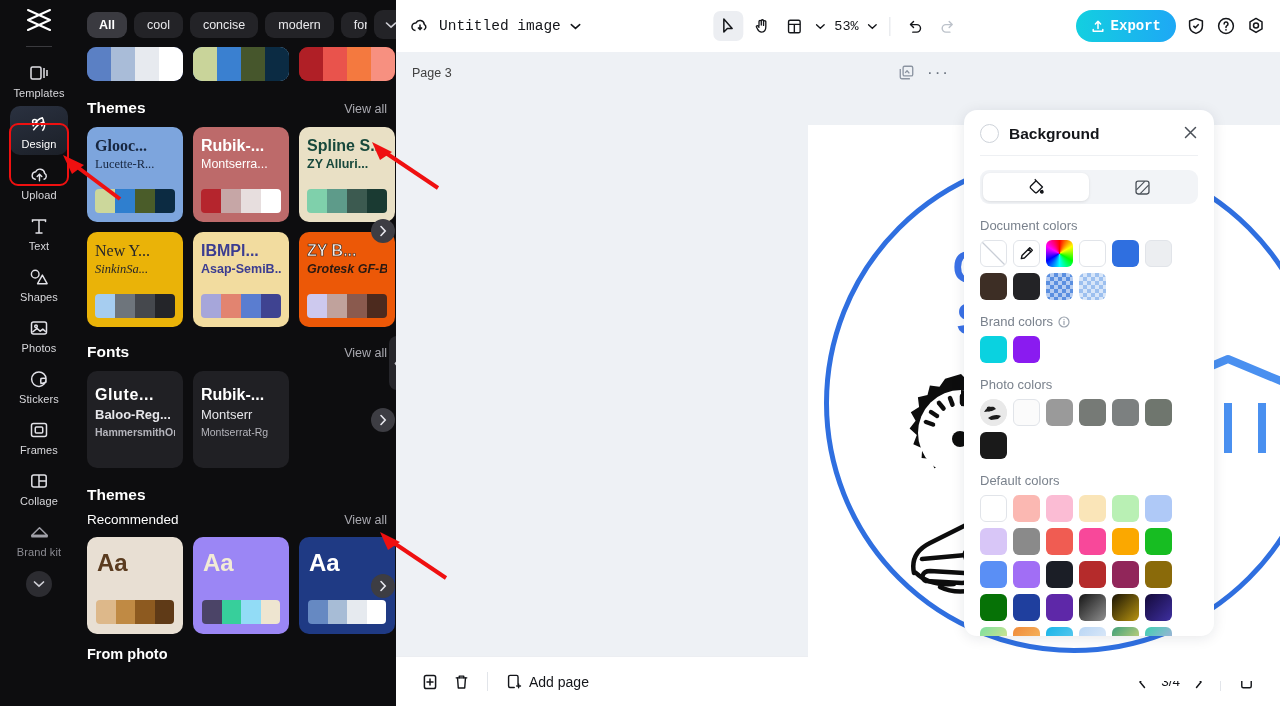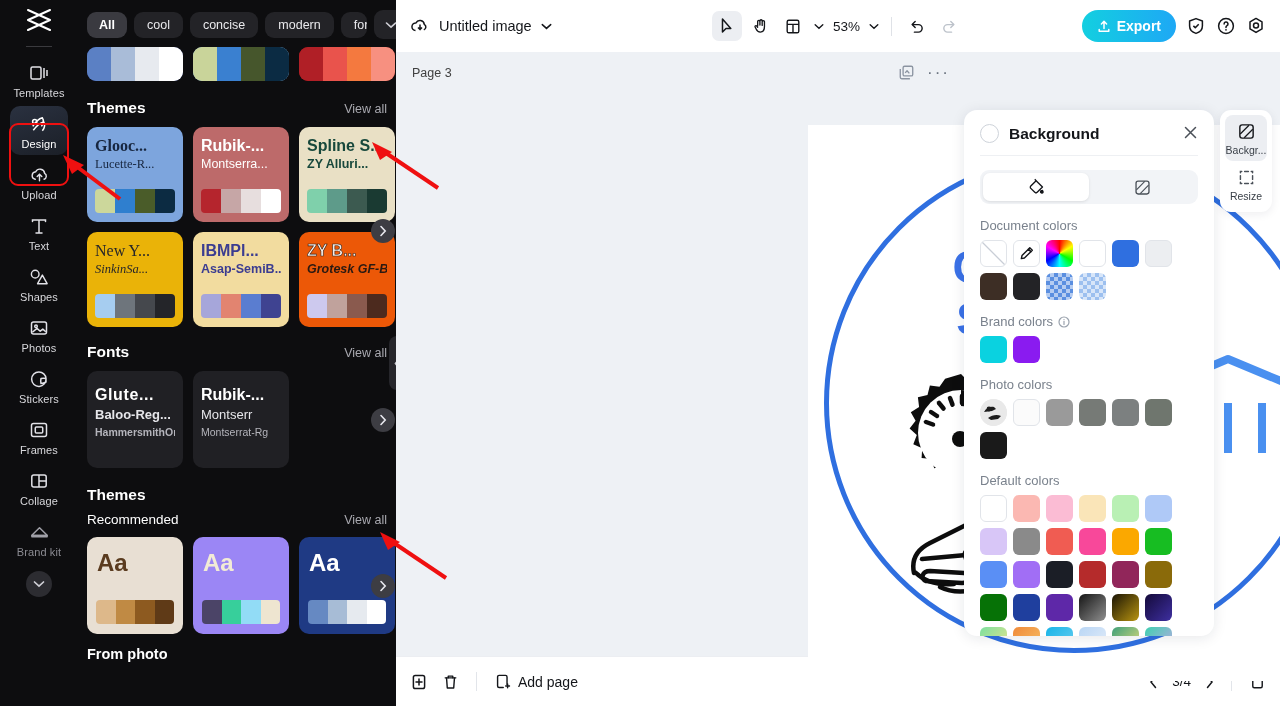--- a/index.html
+++ b/index.html
@@ -126,21 +126,21 @@
     justify-content: center; color: #c9c9d0; font-size: 11px; z-index: 9; cursor: pointer;
   }
 
   
   .arrow { position: absolute; pointer-events: none; z-index: 30; }
 
   
   .main { flex: 1 1 auto; height: 706px; background: #eef1f5; position: relative; display:flex; flex-direction:column;}
   .topbar {
     height: 52px; background: #fff; display: flex; align-items: center;
-    padding: 0 14px; flex: 0 0 52px; position: relative;
+    padding: 0 14px; flex: 0 0 52px; position: relative; font-family: Liberation Mono, monospace;
   }
   .doc-title { font-size: 14.5px; color: #14161a; margin-left: 9px; }
   .tb-center {
     position: absolute; left: 50%; transform: translateX(-50%);
     display: flex; align-items: center; gap: 3px;
   }
   .tb-btn {
     height: 30px; min-width: 30px; border-radius: 7px; display: flex;
     align-items: center; justify-content: center; cursor: pointer; padding: 0 5px;
   }
@@ -167,21 +167,21 @@
     width: 500px; height: 500px; border: 5px solid #2f6fe0; border-radius: 50%;
   }
   .logo-title {
     position: absolute; left: 0; right: 0; top: 116px; text-align: center;
     color: #3b72e8; font-weight: 800; font-size: 46px; line-height: 52px;
     letter-spacing: -0.5px;
   }
 
   .bottombar {
     height: 50px; background: #fff; display: flex; align-items: center;
-    padding: 0 14px; flex: 0 0 50px; border-top: 1px solid #eceef2;
+    padding: 0 25px; flex: 0 0 50px; border-top: 1px solid #eceef2;
   }
   .bb-left { display: flex; align-items: center; gap: 14px; }
   .bb-divider { width: 1px; height: 19px; background: #e2e5ea; margin: 0 3px; }
   .addpage { display: flex; align-items: center; gap: 7px; font-size: 14px; color: #14161a; cursor: pointer; }
   .bb-right { margin-left: auto; display: flex; align-items: center; gap: 14px; }
   .pagenum { font-size: 13.5px; color: #14161a; }
 
   
   .props {
     position: absolute; right: 66px; top: 58px; width: 250px; height: 526px;
@@ -837,39 +837,20 @@
           <div class="sw-box" style="background:linear-gradient(135deg,#f08a3a,#f6c36a);"></div>
           <div class="sw-box" style="background:linear-gradient(135deg,#18b4e8,#6fd0f0);"></div>
           <div class="sw-box" style="background:linear-gradient(135deg,#b9d6f5,#e6eef9);"></div>
 
           <div class="sw-box" style="background:linear-gradient(135deg,#3fa07a,#f0e07a);"></div>
           <div class="sw-box" style="background:linear-gradient(135deg,#3fd0b0,#c6a6e8);"></div>
 
         </div>
       </div>
 
-      <div class="side-tools">
-        <div class="side-tool on">
-          <span style="display:flex;">
-            <svg width="19" height="19" viewBox="0 0 20 20" fill="none" stroke="#14161a" stroke-width="1.5">
-                <rect x="3" y="3" width="14" height="14" rx="2.4"></rect>
-                <path d="M3.4 12.6 12.6 3.4M7.6 16.6 16.6 7.6" stroke-width="1.3"></path>
-              </svg>
-          </span>
-          <span class="st-lbl">Backgr...</span>
-        </div>
-        <div class="side-tool">
-          <span style="display:flex;">
-            <svg width="19" height="19" viewBox="0 0 20 20" fill="none" stroke="#4a5058" stroke-width="1.5" stroke-linecap="round">
-                <path d="M5 3.6h-1.4V5M15 3.6h1.4V5M5 16.4h-1.4V15M15 16.4h1.4V15M3.6 8v4M16.4 8v4M8 3.6h4M8 16.4h4"></path>
-              </svg>
-          </span>
-          <span class="st-lbl">Resize</span>
-        </div>
-      </div>
     </div>
 
     <div class="bottombar">
       <div class="bb-left">
         <span style="display:flex;">
           <svg width="18" height="18" viewBox="0 0 18 18" fill="none" stroke="#14161a" stroke-width="1.5" stroke-linejoin="round">
               <rect x="3.4" y="2.4" width="11.2" height="13.2" rx="1.8"></rect>
               <path d="M9 6v6M6 9h6" stroke-linecap="round"></path>
             </svg>
         </span>

